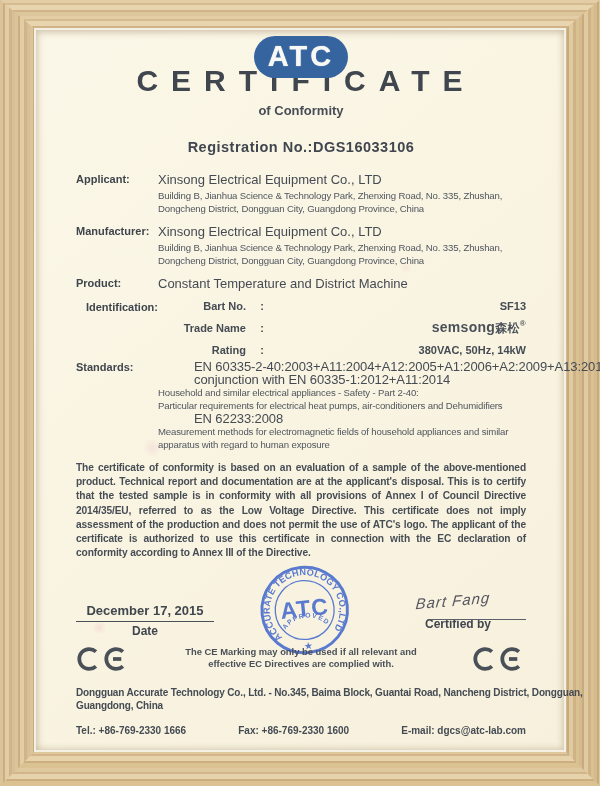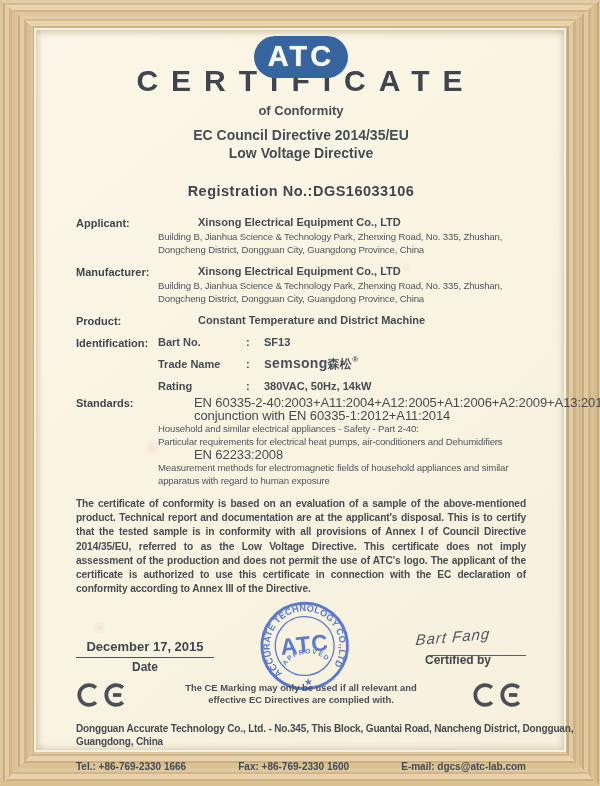--- a/index.html
+++ b/index.html
@@ -65,21 +65,21 @@
   }
   .cert-sub { text-align: center; font-size: 13px; font-weight: bold; margin-top: 5px; color: #474d55; }
   .directive { text-align: center; font-size: 14px; font-weight: bold; line-height: 18px; margin-top: 8px; color: #474d55; }
   .registration { text-align: center; font-size: 14.5px; font-weight: bold; letter-spacing: .5px; margin-top: 21px; color: #40464e; }
 
   
   .fields { margin-top: 17px; }
   .frow { display: grid; grid-template-columns: 82px 1fr; margin-bottom: 9px; }
   .flabel { font-size: 11px; font-weight: bold; color: #3f454d; padding-top: 1px; }
   .fval   { font-size: 11px; }
-  .fname  { font-size: 11px; font-weight: bold; margin-bottom: 3px; margin-left: 40px; }
+  .fname  { font-size: 13px; font-weight: normal; margin-bottom: 3px; }
   .addr   { font-size: 9.6px; letter-spacing: -0.15px; line-height: 12.5px; white-space: nowrap; color: #50565e; }
   .idrow  { display: grid; grid-template-columns: 88px 18px 1fr; margin-bottom: 7px; align-items: baseline; }
   .idname { font-size: 11px; font-weight: bold; }
   .idsep  { font-size: 11px; font-weight: bold; }
   .idval  { font-size: 11px; font-weight: bold; }
   .brand  { font-size: 14px; font-weight: bold; letter-spacing: .3px; color: #4a5058; }
   .brand .cn { font-size: 12px; font-weight: bold; }
   .brand sup { font-size: 8px; }
   .std-line-b { font-size: 13px; font-weight: normal; letter-spacing: -0.1px; line-height: 13px; white-space: nowrap; padding-left: 36px; }
   .std-line-r { font-size: 9.6px; letter-spacing: -0.15px; line-height: 13px; white-space: nowrap; color: #50565e; }
@@ -134,24 +134,20 @@
   <div class="frame-piece frame-right"></div>
 
   <div class="paper">
     <div class="content">
 
       <div class="logo-row">
         <span class="atc-pill">ATC</span>
       </div>
       <div class="cert-title">CERTIFICATE</div>
       <div class="cert-sub">of Conformity</div>
-      <div class="directive">
-        <div>EC Council Directive 2014/35/EU</div>
-        <div>Low Voltage Directive</div>
-      </div>
       <div class="registration">Registration No.:DGS16033106</div>
 
       <div class="fields">
         <div class="frow">
           <div class="flabel">Applicant:</div>
           <div class="fval">
             <div class="fname">Xinsong Electrical Equipment Co., LTD</div>
             <div class="addr">Building B, Jianhua Science &amp; Technology Park, Zhenxing Road, No. 335, Zhushan,</div>
             <div class="addr">Dongcheng District, Dongguan City, Guangdong Province, China</div>
           </div>
@@ -164,21 +160,21 @@
             <div class="addr">Building B, Jianhua Science &amp; Technology Park, Zhenxing Road, No. 335, Zhushan,</div>
             <div class="addr">Dongcheng District, Dongguan City, Guangdong Province, China</div>
           </div>
         </div>
 
         <div class="frow">
           <div class="flabel">Product:</div>
           <div class="fval fname" style="margin-bottom:0;">Constant Temperature and District Machine</div>
         </div>
 
-        <div class="frow" style="margin-bottom:4px;">
+        <div class="frow" style="margin-bottom:4px;text-align:right;">
           <div class="flabel">Identification:</div>
           <div class="fval">
             <div class="idrow">
               <span class="idname">Bart No.</span>
               <span class="idsep">:</span>
               <span class="idval">SF13</span>
             </div>
             <div class="idrow">
               <span class="idname">Trade Name</span>
               <span class="idsep">:</span>
@@ -239,21 +235,21 @@
           <path d="M 113,12.2 A 24 24 0 1 0 113,47.8" fill="none" stroke="currentColor" stroke-width="9"></path>
           <path d="M 89,30 L 109,30" fill="none" stroke="currentColor" stroke-width="9"></path>
         </svg>
         <div class="ce-note">
           <div>The CE Marking may only be used if all relevant and</div>
           <div>effective EC Directives are complied with.</div>
         </div>
       </div>
 
       <div class="footer-addr">
-        <div>Dongguan Accurate Technology Co., Ltd. - No.345, This Block, Guantai Road, Nancheng District, Dongguan,</div>
+        <div>Dongguan Accurate Technology Co., Ltd. - No.345, Baima Block, Guantai Road, Nancheng District, Dongguan,</div>
         <div>Guangdong, China</div>
       </div>
       <div class="contact-row">
         <span>Tel.: +86-769-2330 1666</span>
         <span>Fax: +86-769-2330 1600</span>
         <span>E-mail: dgcs@atc-lab.com</span>
       </div>
 
     </div>
   </div>

